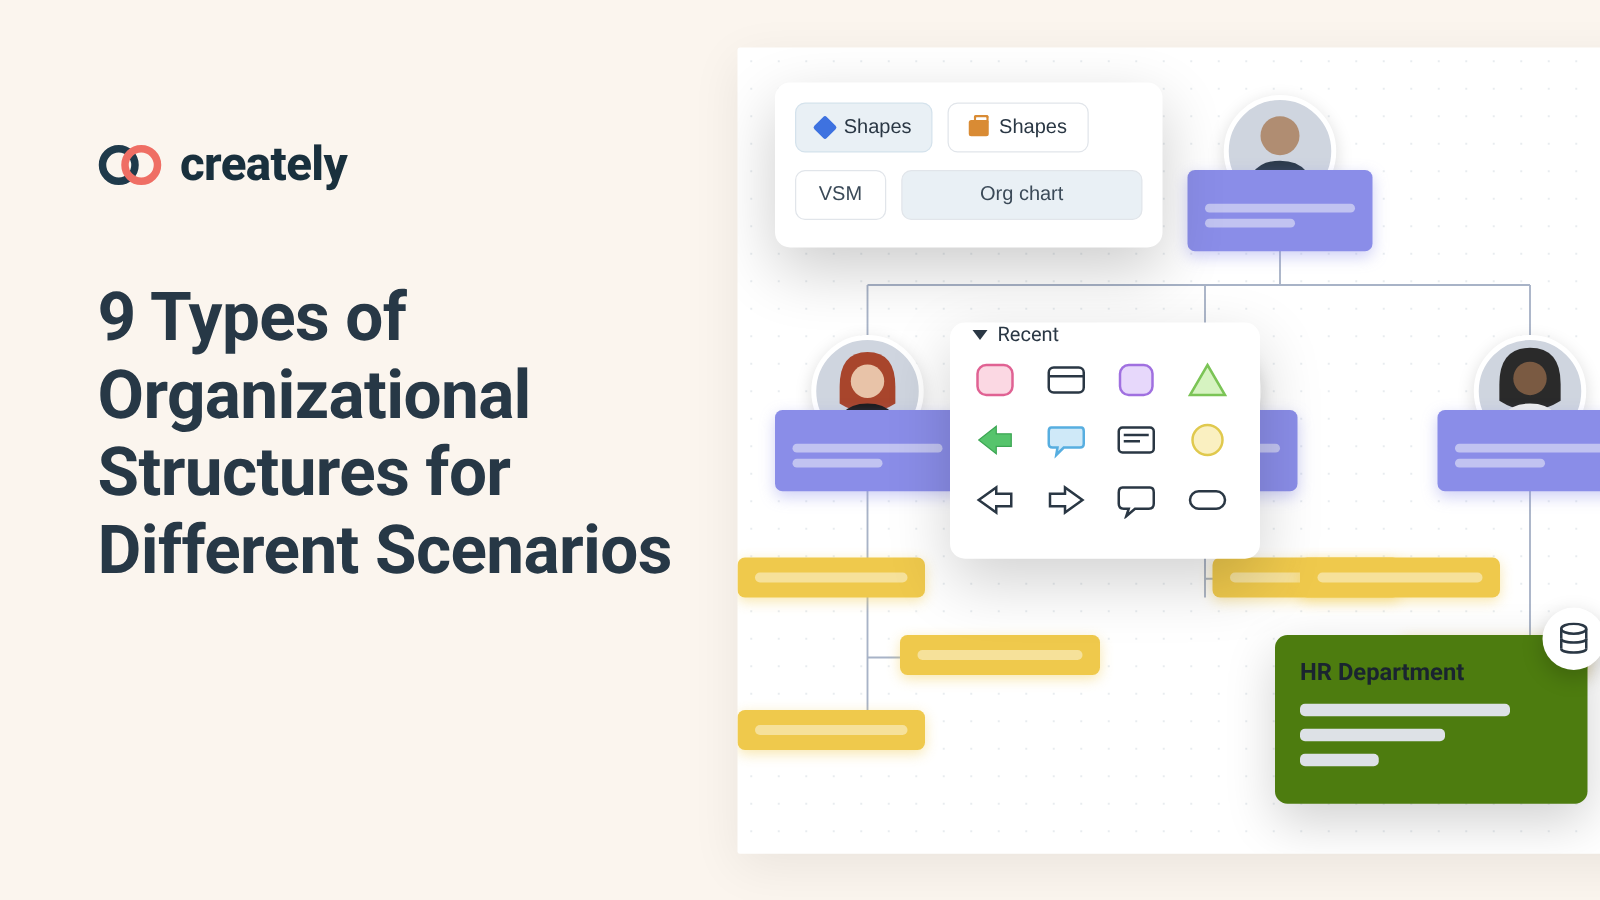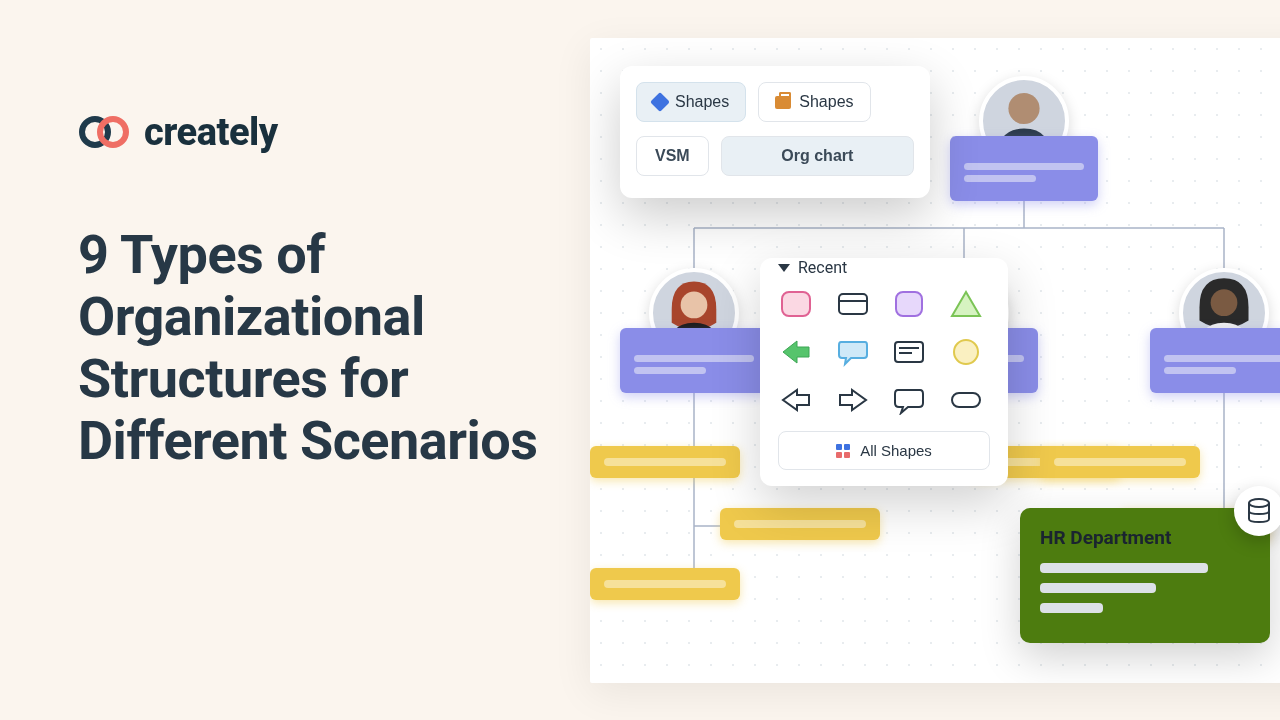--- a/index.html
+++ b/index.html
@@ -78,21 +78,21 @@
     font-size: 16px; color: #2a3744; background: #fff; cursor: pointer;
   }
   .tab-btn.active { background: #e9f0f5; border-color: #d4e2ec; }
   .diamond-ic { width: 14px; height: 14px; background: #3e72e0; transform: rotate(45deg); border-radius: 2px; }
   .briefcase-ic { width: 16px; height: 13px; background: #d98b34; border-radius: 2px; position: relative; }
   .briefcase-ic::before { content: ""; position: absolute; top: -4px; left: 4px; width: 8px; height: 4px; border: 2px solid #d98b34; border-bottom: none; border-radius: 2px 2px 0 0; }
 
   .chip-row { display: flex; gap: 12px; margin-bottom: 12px; }
   .chip {
     padding: 10px 18px; border: 1px solid #e1e5ea; border-radius: 8px;
-    font-size: 16px; color: #3b4a58; background: #fff; cursor: pointer; font-weight: bold;
+    font-size: 16px; color: #3b4a58; background: #fff; cursor: pointer;
   }
   .chip.wide { flex: 1; }
   .chip.active { background: #e9f0f5; }
 
   
   .recent-panel {
     position: absolute; left: 170px; top: 220px; width: 248px;
     background: #fff; border-radius: 12px; box-shadow: 0 18px 50px rgba(0,0,0,0.18);
     padding: 0 18px 16px;
   }
@@ -307,29 +307,20 @@
           <svg viewBox="0 0 34 30">
             <path d="M6 5 H28 Q31 5 31 9 V18 Q31 22 27 22 H16 L9 28 L11 22 H7 Q3 22 3 18 V9 Q3 5 6 5 Z" fill="none" stroke="#2a3744" stroke-width="2"></path>
           </svg>
         </div>
       <div class="shp">
           <svg viewBox="0 0 34 30">
             <rect x="3" y="8" width="28" height="14" rx="7" fill="none" stroke="#2a3744" stroke-width="2"></rect>
           </svg>
         </div>
     </div>
-    <button class="all-shapes-btn">
-      <span class="grid-ic">
-          <span></span>
-          <span></span>
-          <span></span>
-          <span></span>
-        </span>
-      <span>All Shapes</span>
-    </button>
   </div>
 
   <div class="hr-card">
     <div class="hr-db-ic">
       <svg width="24" height="26" viewBox="0 0 24 26">
         <ellipse cx="12" cy="5" rx="10" ry="4" fill="none" stroke="#2a3744" stroke-width="2"></ellipse>
         <path d="M2 5 V13" fill="none" stroke="#2a3744" stroke-width="2"></path>
         <path d="M22 5 V13" fill="none" stroke="#2a3744" stroke-width="2"></path>
         <path d="M2 13 C2 17 22 17 22 13" fill="none" stroke="#2a3744" stroke-width="2"></path>
         <path d="M2 13 V21" fill="none" stroke="#2a3744" stroke-width="2"></path>

